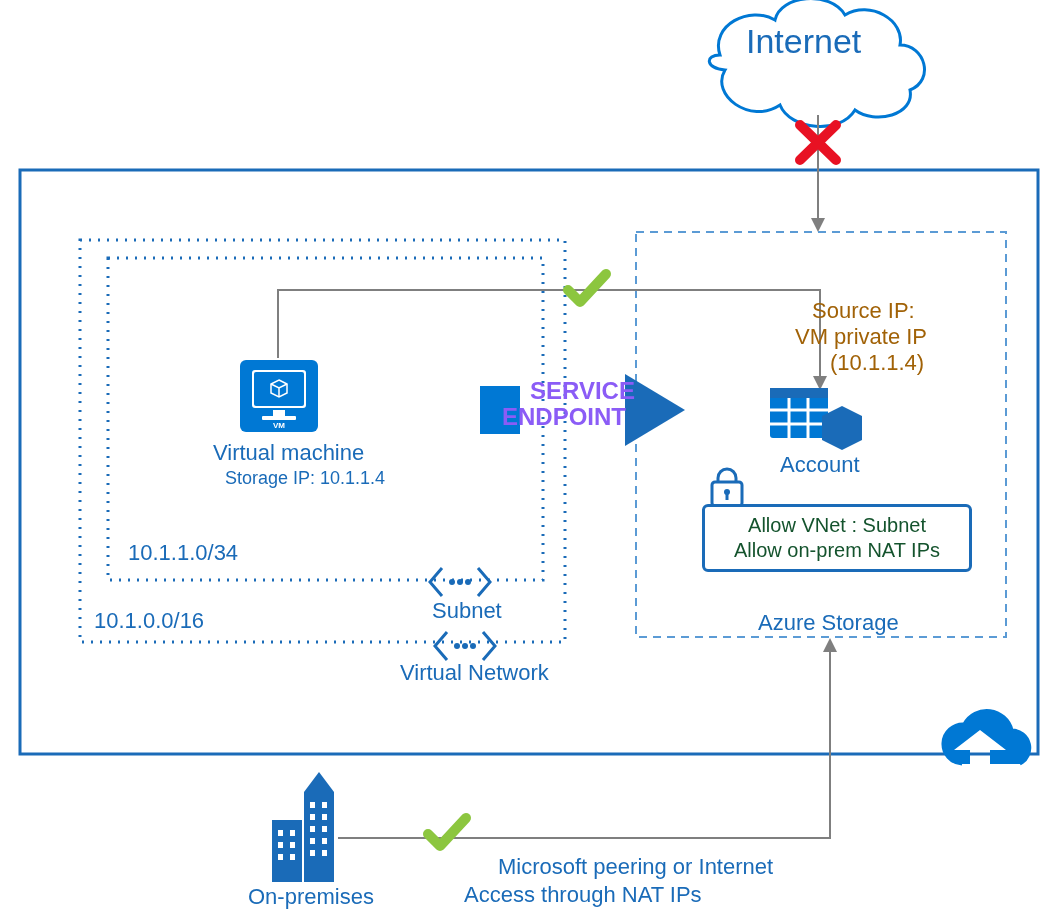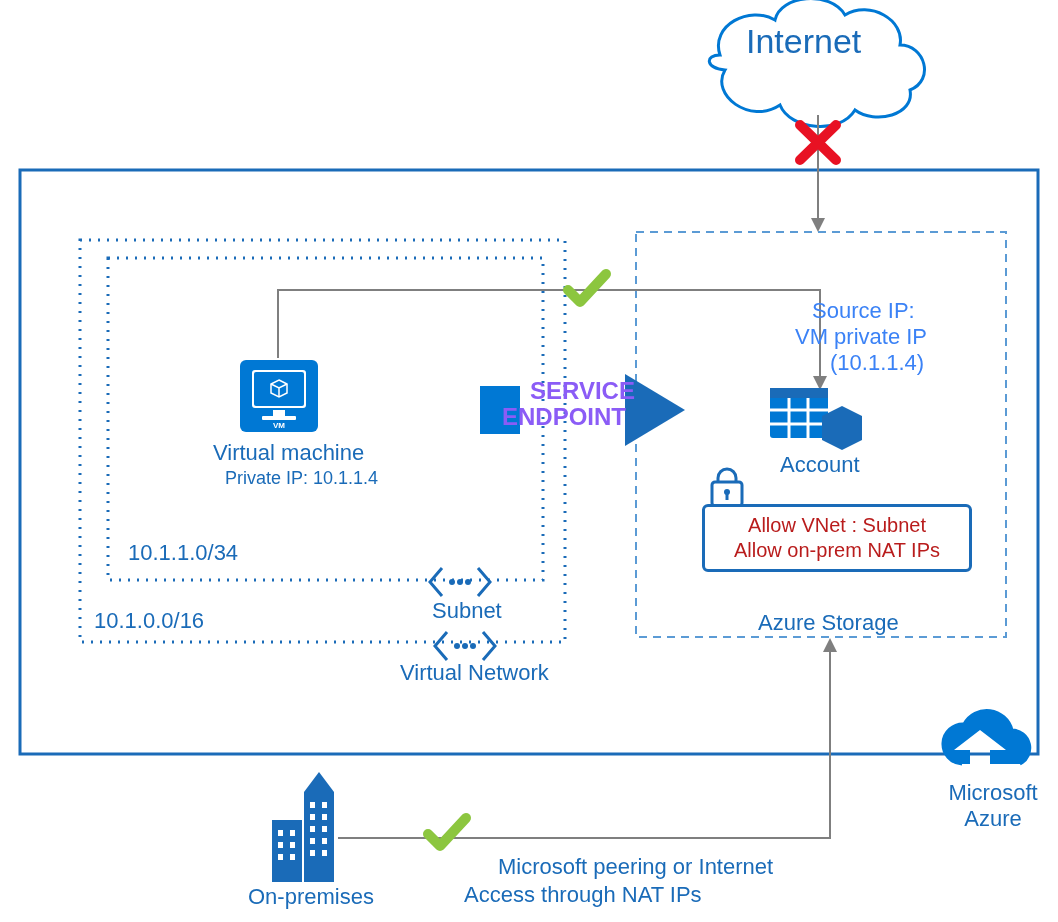--- a/index.html
+++ b/index.html
@@ -11,33 +11,33 @@
     background: #ffffff;
     color: #1a6bb8;
   }
   .stage {
     position: relative;
     width: 1058px;
     height: 922px;
     overflow: hidden;
   }
   svg { display: block; }
-  .gray-txt { color: #3b82f6; }
+  .gray-txt { color: #a16207; }
   .big { font-size: 34px; font-weight: 400; }
   .lbl { font-size: 22px; }
   .small { font-size: 18px; }
   .account-rules {
     position: absolute;
     border: 3px solid #1a6bb8;
     border-radius: 6px;
     padding: 6px 14px;
     background: #fff;
     text-align: center;
     font-size: 20px;
-    color: #b91c1c;
+    color: #14532d;
     line-height: 1.25;
   }
   .svc-endpoint {
     position: absolute;
     color: #8b5cf6;
     font-weight: 700;
     font-size: 24px;
     line-height: 1.05;
   }
   .txt { position: absolute; }
@@ -181,21 +181,21 @@
              a18 18 0 0 1 8 34
              h-30 v-14 l16 0 -26 -20 -26 20 16 0 v14 z" fill="#0078d4"></path>
     <path d="M22 44 a20 20 0 0 1 2 -40 a26 26 0 0 1 48 6 a18 18 0 0 1 8 34" fill="none" stroke="#0078d4" stroke-width="3"></path>
   </g>
 
 </svg>
 
 <div class="txt lbl" style="left:213px; top:440px;">Virtual machine</div>
 
 <div class="txt big" style="left:746px; top:22px;">Internet</div>
-<div class="txt small" style="left:225px; top:468px;">Private IP: 10.1.1.4</div>
+<div class="txt small" style="left:225px; top:468px;">Storage IP: 10.1.1.4</div>
 
 <div class="txt lbl" style="left:128px; top:540px;">10.1.1.0/34</div>
 <div class="txt lbl" style="left:432px; top:598px;">Subnet</div>
 
 <div class="txt lbl" style="left:94px; top:608px;">10.1.0.0/16</div>
 <div class="txt lbl" style="left:400px; top:660px;">Virtual Network</div>
 
 <div class="svc-endpoint" style="left:530px; top:378px;">SERVICE</div>
 <div class="svc-endpoint" style="left:502px; top:404px;">ENDPOINT</div>
 
@@ -210,15 +210,14 @@
   <div>Allow on-prem NAT IPs</div>
 </div>
 
 <div class="txt lbl" style="left:758px; top:610px;">Azure Storage</div>
 
 <div class="txt lbl" style="left:248px; top:884px;">On-premises</div>
 
 <div class="txt lbl" style="left:498px; top:854px;text-align:center;">Microsoft peering or Internet</div>
 <div class="txt lbl" style="left:464px; top:882px;">Access through NAT IPs</div>
 
-<div class="txt lbl" style="left:938px; top:780px; text-align:center; width:110px;">Microsoft Azure</div>
 
 </div>
 
 </body></html>

